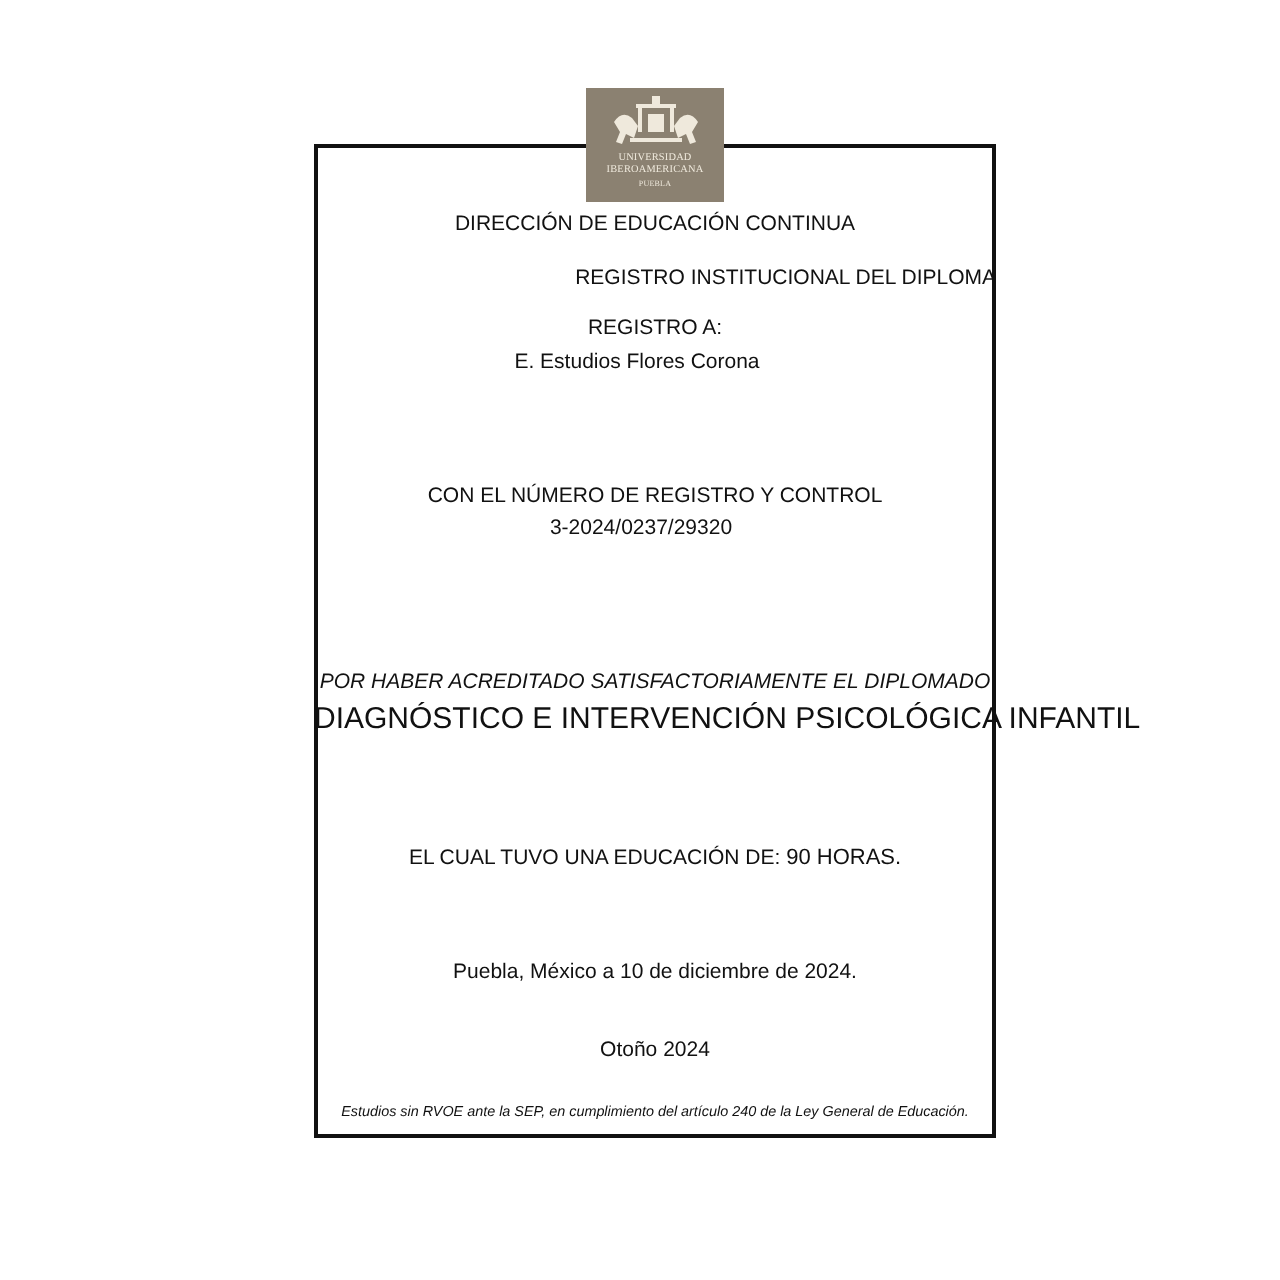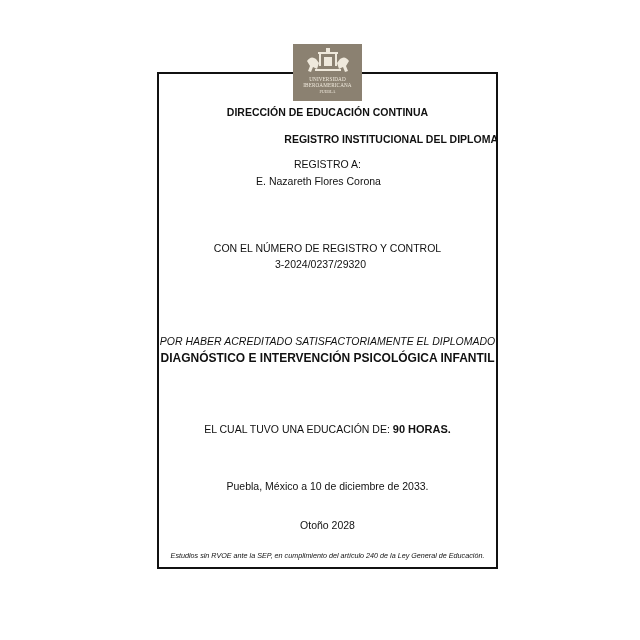--- a/index.html
+++ b/index.html
@@ -12,22 +12,22 @@
     border:2.5px solid #111; box-sizing:content-box;
   }
   .logo {
     position:absolute; left:293px; top:44px; width:69px; height:57px;
     background:#8b8171; z-index:2; display:flex; flex-direction:column; align-items:center;
   }
   .logo svg { margin-top:3px; }
   .logo .lt { color:#efe9dc; font-family:"Liberation Serif", serif; font-size:5.2px; line-height:5.6px; text-align:center; letter-spacing:0.1px; }
   .logo .lt.small { font-size:4px; margin-top:1px; }
   .line { position:absolute; left:157px; width:341px; text-align:center; font-size:10.5px; white-space:nowrap; }
-  .b { font-weight:bold; }
-  .big { font-size:12px; }
+  .b { font-weight:normal; }
+  .big { font-size:15px; }
   .ital { font-style:italic; font-size:7.2px; }
 </style>
 </head>
 <body>
 
 <div class="frame"></div>
 
 <div class="logo">
   <svg width="50" height="30" viewBox="0 0 50 30">
     <g fill="#efe9dc">
@@ -42,29 +42,29 @@
     </g>
   </svg>
   <div class="lt">UNIVERSIDAD</div>
   <div class="lt">IBEROAMERICANA</div>
   <div class="lt small">PUEBLA</div>
 </div>
 
 <div class="line b" style="top:106px;">DIRECCIÓN DE EDUCACIÓN CONTINUA</div>
 <div class="line b" style="top:133px;text-align:right;">REGISTRO INSTITUCIONAL DEL DIPLOMA</div>
 <div class="line" style="top:158px;">REGISTRO A:</div>
-<div class="line" style="top:175px; left:148px;">E. Nazareth Flores Corona</div>
+<div class="line" style="top:175px; left:148px;">E. Estudios Flores Corona</div>
 
 <div class="line" style="top:242px;">CON EL NÚMERO DE REGISTRO Y CONTROL</div>
 <div class="line" style="top:258px; left:150px;">3-2024/0237/29320</div>
 
 <div class="line" style="top:335px;font-style:italic;">POR HABER ACREDITADO SATISFACTORIAMENTE EL DIPLOMADO</div>
 <div class="line b big" style="top:351px;">DIAGNÓSTICO E INTERVENCIÓN PSICOLÓGICA INFANTIL</div>
 
 <div class="line" style="top:423px;">
   <span>EL CUAL TUVO UNA EDUCACIÓN DE:</span>
   <span class="b" style="font-size:11px;">90 HORAS.</span>
 </div>
 
-<div class="line" style="top:480px;">Puebla, México a 10 de diciembre de 2033.</div>
-<div class="line" style="top:519px;">Otoño 2028</div>
+<div class="line" style="top:480px;">Puebla, México a 10 de diciembre de 2024.</div>
+<div class="line" style="top:519px;">Otoño 2024</div>
 
 <div class="line ital" style="top:551px;">Estudios sin RVOE ante la SEP, en cumplimiento del artículo 240 de la Ley General de Educación.</div>
 
 </body></html>

